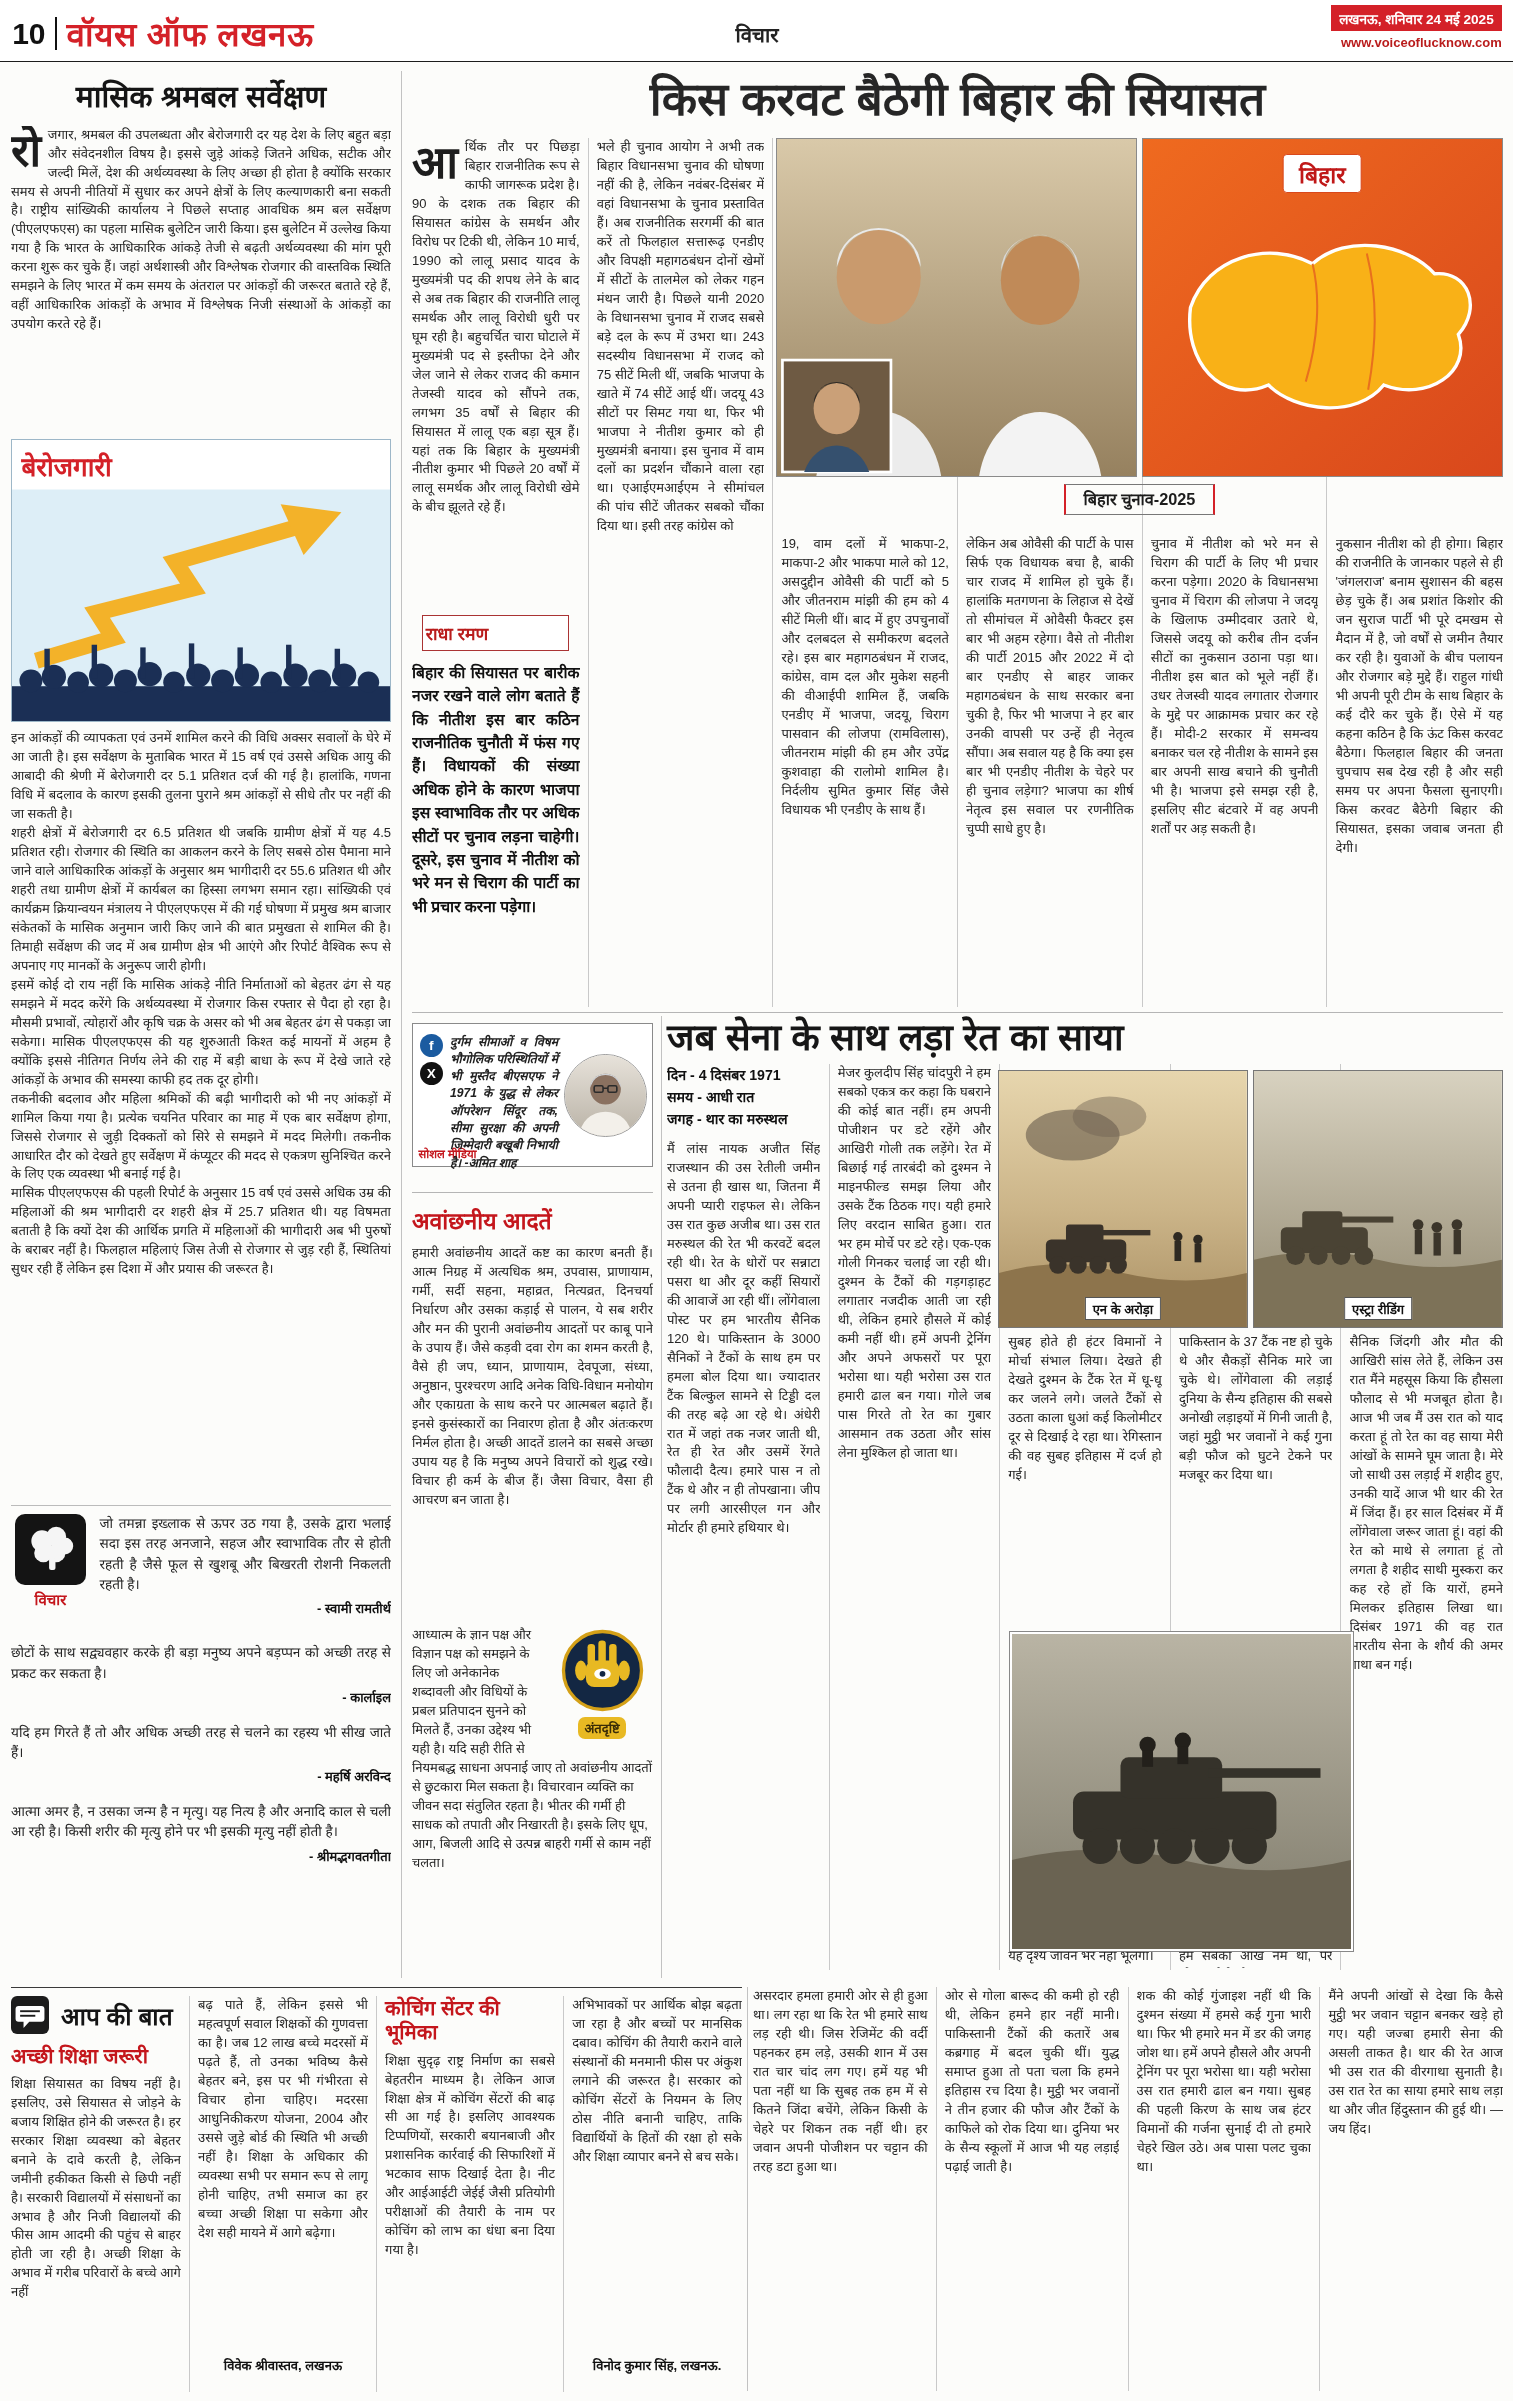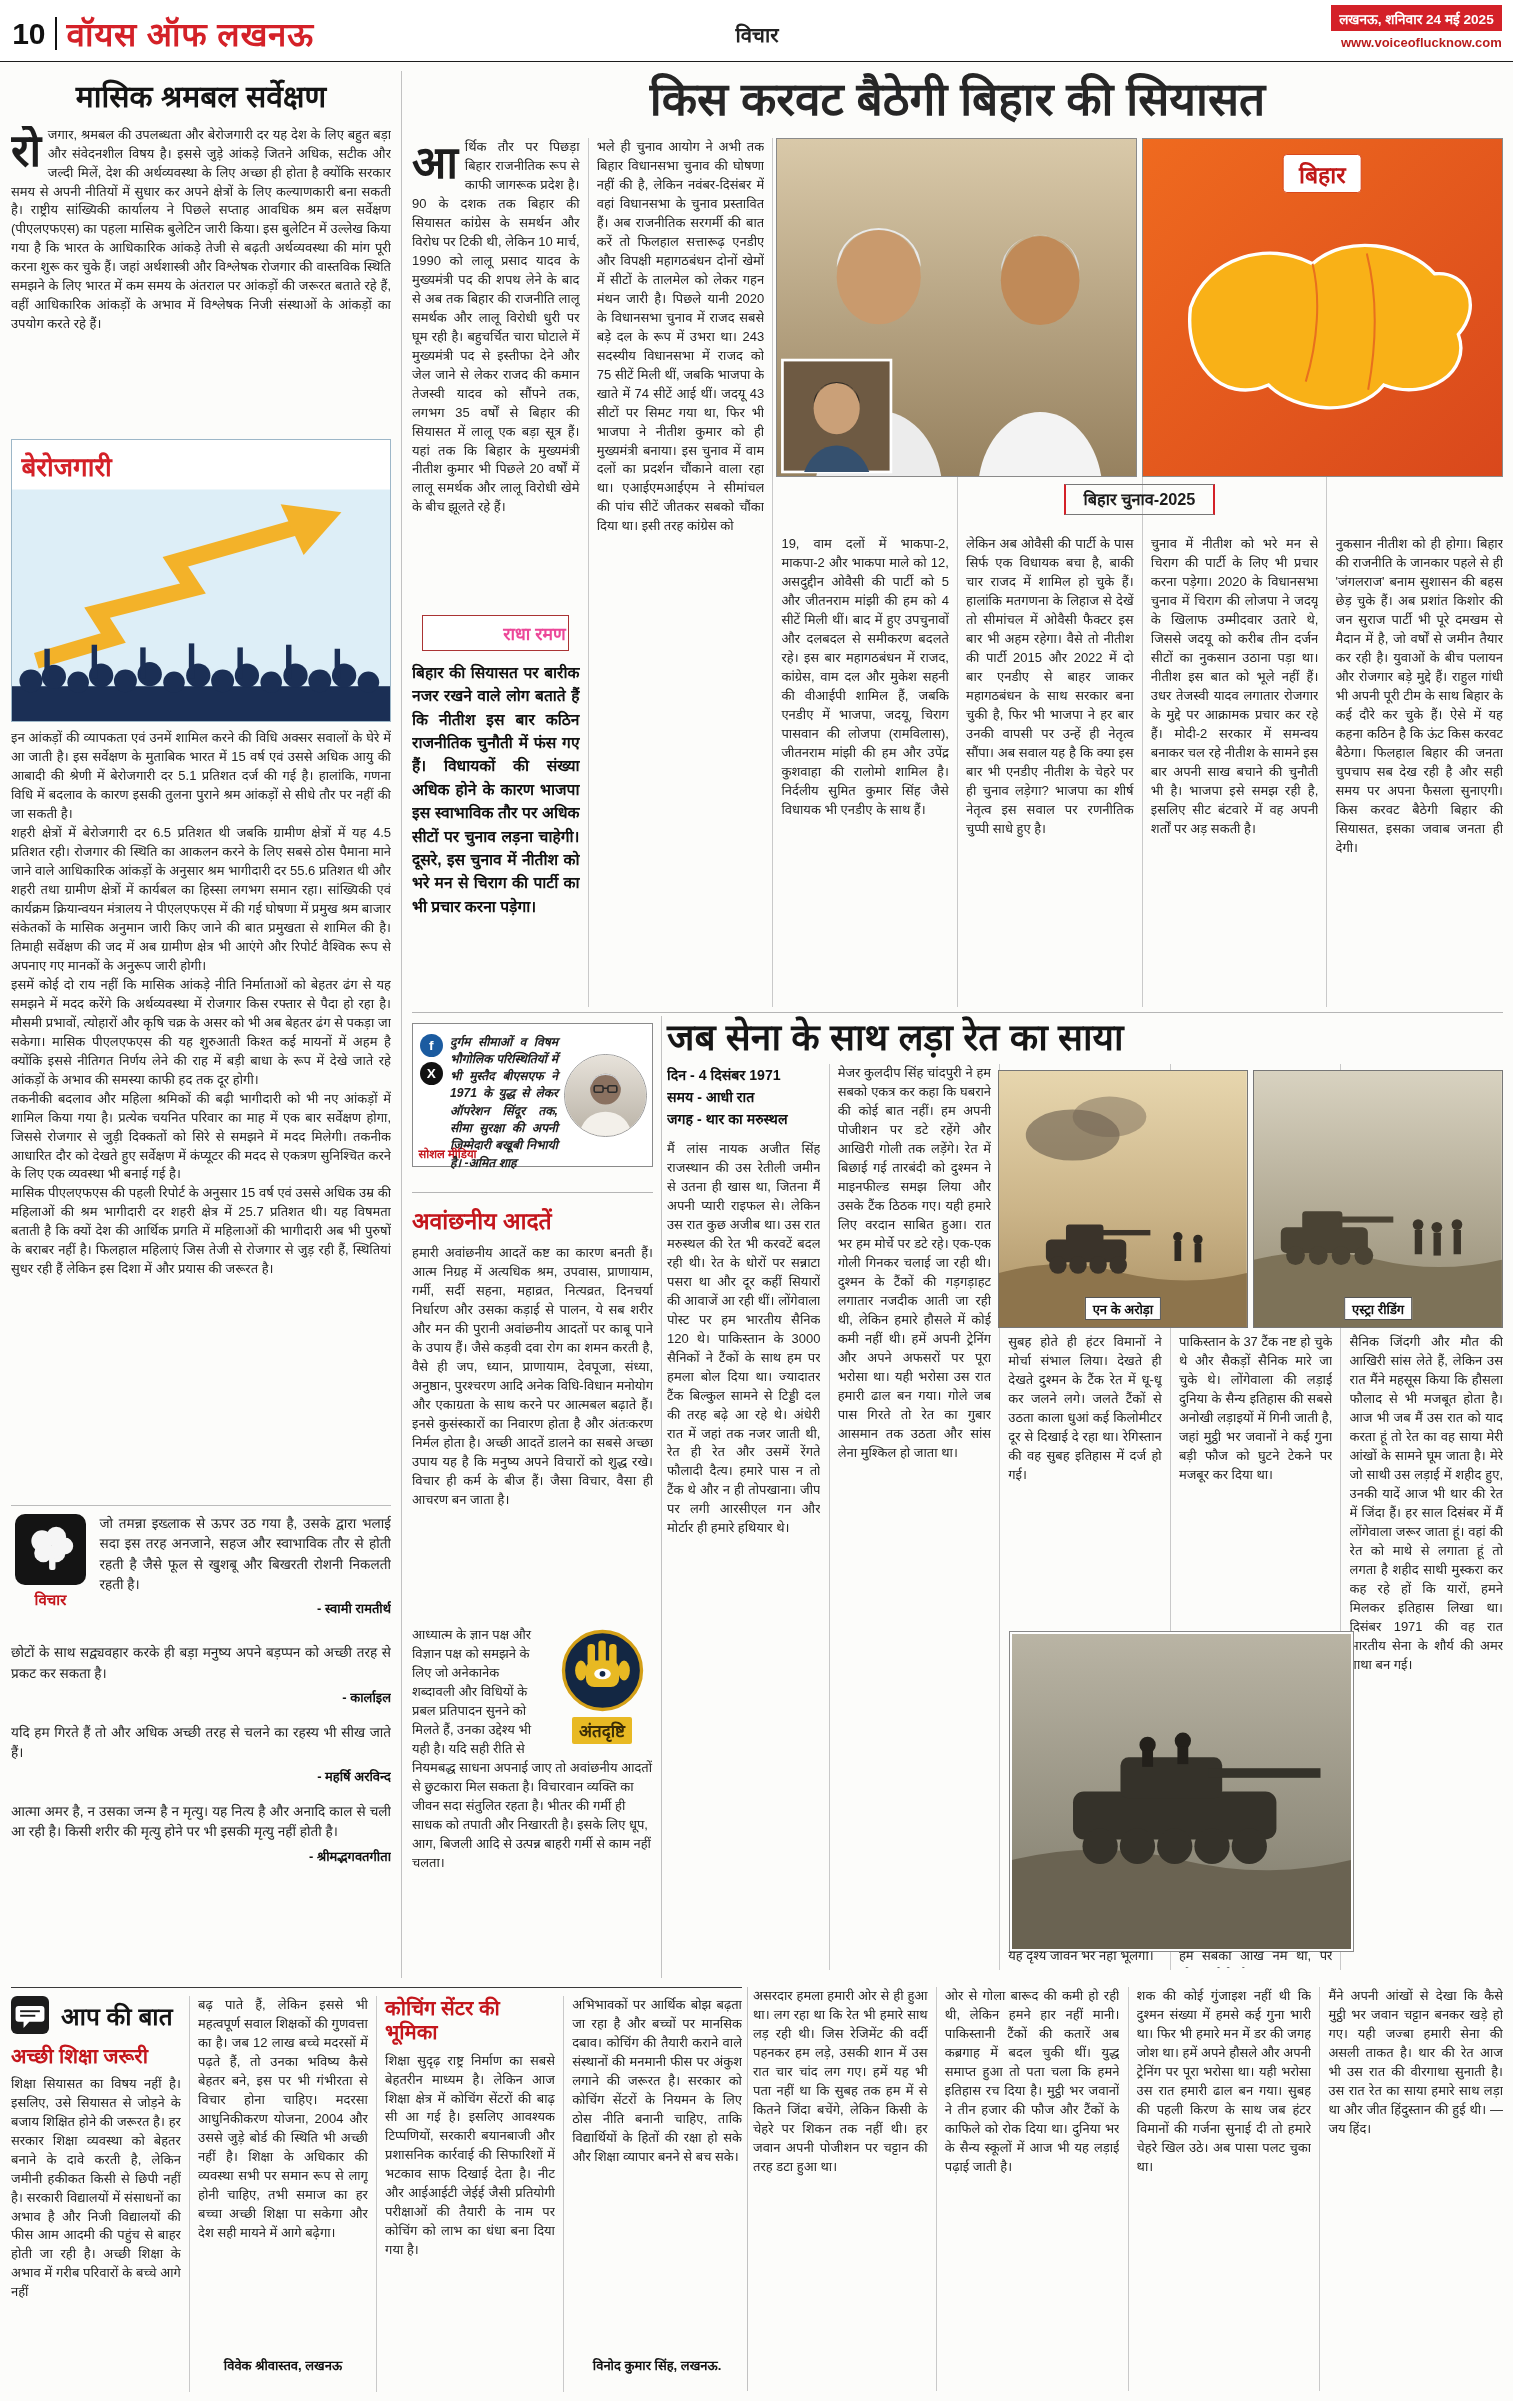--- a/index.html
+++ b/index.html
@@ -54,21 +54,21 @@
   .caption-bar{margin-top:6.8px;display:flex;justify-content:center}
   .caption-bar span{border:0.7px solid #777;border-left:2.7px solid #d42128;border-right:2.7px solid #d42128;
                     padding:3.4px 17.6px;font-size:16.3px;font-weight:800;color:#1c1c1c}
   .cols{display:flex}
   .cols > .col{flex:1;padding:0 8.1px;border-left:0.7px solid #c9c9c9;overflow:hidden}
   .cols > .col:first-child{border-left:none;padding-left:0}
   .cols > .col:last-child{padding-right:0}
   .bihar-cols{height:869px}
   .sp-media{height:397px}
   .bh-c1a{height:467px}
-  .author-box{border:0.7px solid #a33;color:#ec4899;font-size:17.6px;font-weight:800;text-align:right;
+  .author-box{border:0.7px solid #a33;color:#b91c1c;font-size:17.6px;font-weight:800;text-align:left;
               padding:5.4px 2.7px;margin:9.5px auto;width:88%;background:#fff}
   .pullquote{font-size:15.6px;font-weight:700;line-height:1.5;text-align:justify;height:323px;overflow:hidden;color:#111;white-space:pre-line}
 
   
   .social{left:412px;top:1023px;width:241px;height:144px;border:0.7px solid #8a8a8a;background:#fff}
   .soc-icons{position:absolute;left:6.8px;top:9.5px;display:flex;flex-direction:column;gap:5.4px}
   .ic{width:23px;height:23px;border-radius:50%;color:#fff;font-weight:800;font-size:13.6px;
       display:flex;align-items:center;justify-content:center}
   .ic.fb{background:#1b5ba0}
   .ic.tw{background:#111}
@@ -77,22 +77,22 @@
             line-height:1.42;text-align:justify;color:#202020}
   .soc-photo{position:absolute;right:5.4px;top:30px;width:83px;height:83px;border-radius:50%;overflow:hidden;border:1.4px solid #999}
   .soc-photo svg{width:100%;height:100%;display:block}
 
   
   .mid{left:412px;top:1192px;width:241px;height:785px;border-top:0.7px solid #b5b5b5;padding-top:11px;overflow:hidden}
   .mid-h{font-size:23px;font-weight:800;color:#c4161c;margin-bottom:8.1px}
   .mid-t1{height:382px}
   .antar{float:right;width:102px;margin:2.7px 0 5.4px 8.1px;text-align:center}
   .antar svg{width:83px;height:83px;display:block;margin:0 auto}
-  .antar-label{display:inline-block;background:#e8b923;color:#3a2c07;font-size:17px;font-weight:800;
-               padding:2px 6.8px;margin-top:5.4px;border-radius:2px}
+  .antar-label{display:inline-block;background:#e8b923;color:#3a2c07;font-size:13px;font-weight:800;
+               padding:2px 6.8px;margin-top:5.4px;border-radius:7px}
   .mid-t2{height:358px}
 
   
   .war{left:667px;top:1016px;width:836px;height:962px}
   .war-hl{font-size:37px;font-weight:800;color:#161616;line-height:1.2;width:637px}
   .war-media{position:absolute;right:0;top:54px;width:505px;height:258px;display:flex;gap:5.4px}
   .war-media figure{flex:1;position:relative;border:0.7px solid #777;overflow:hidden}
   .war-media svg{width:100%;height:100%;display:block}
   .credit-chip{position:absolute;left:50%;bottom:6.8px;transform:translateX(-50%);background:#fff;
                font-size:13px;font-weight:800;color:#111;padding:1.4px 6.8px;border:0.7px solid #555;white-space:nowrap}

